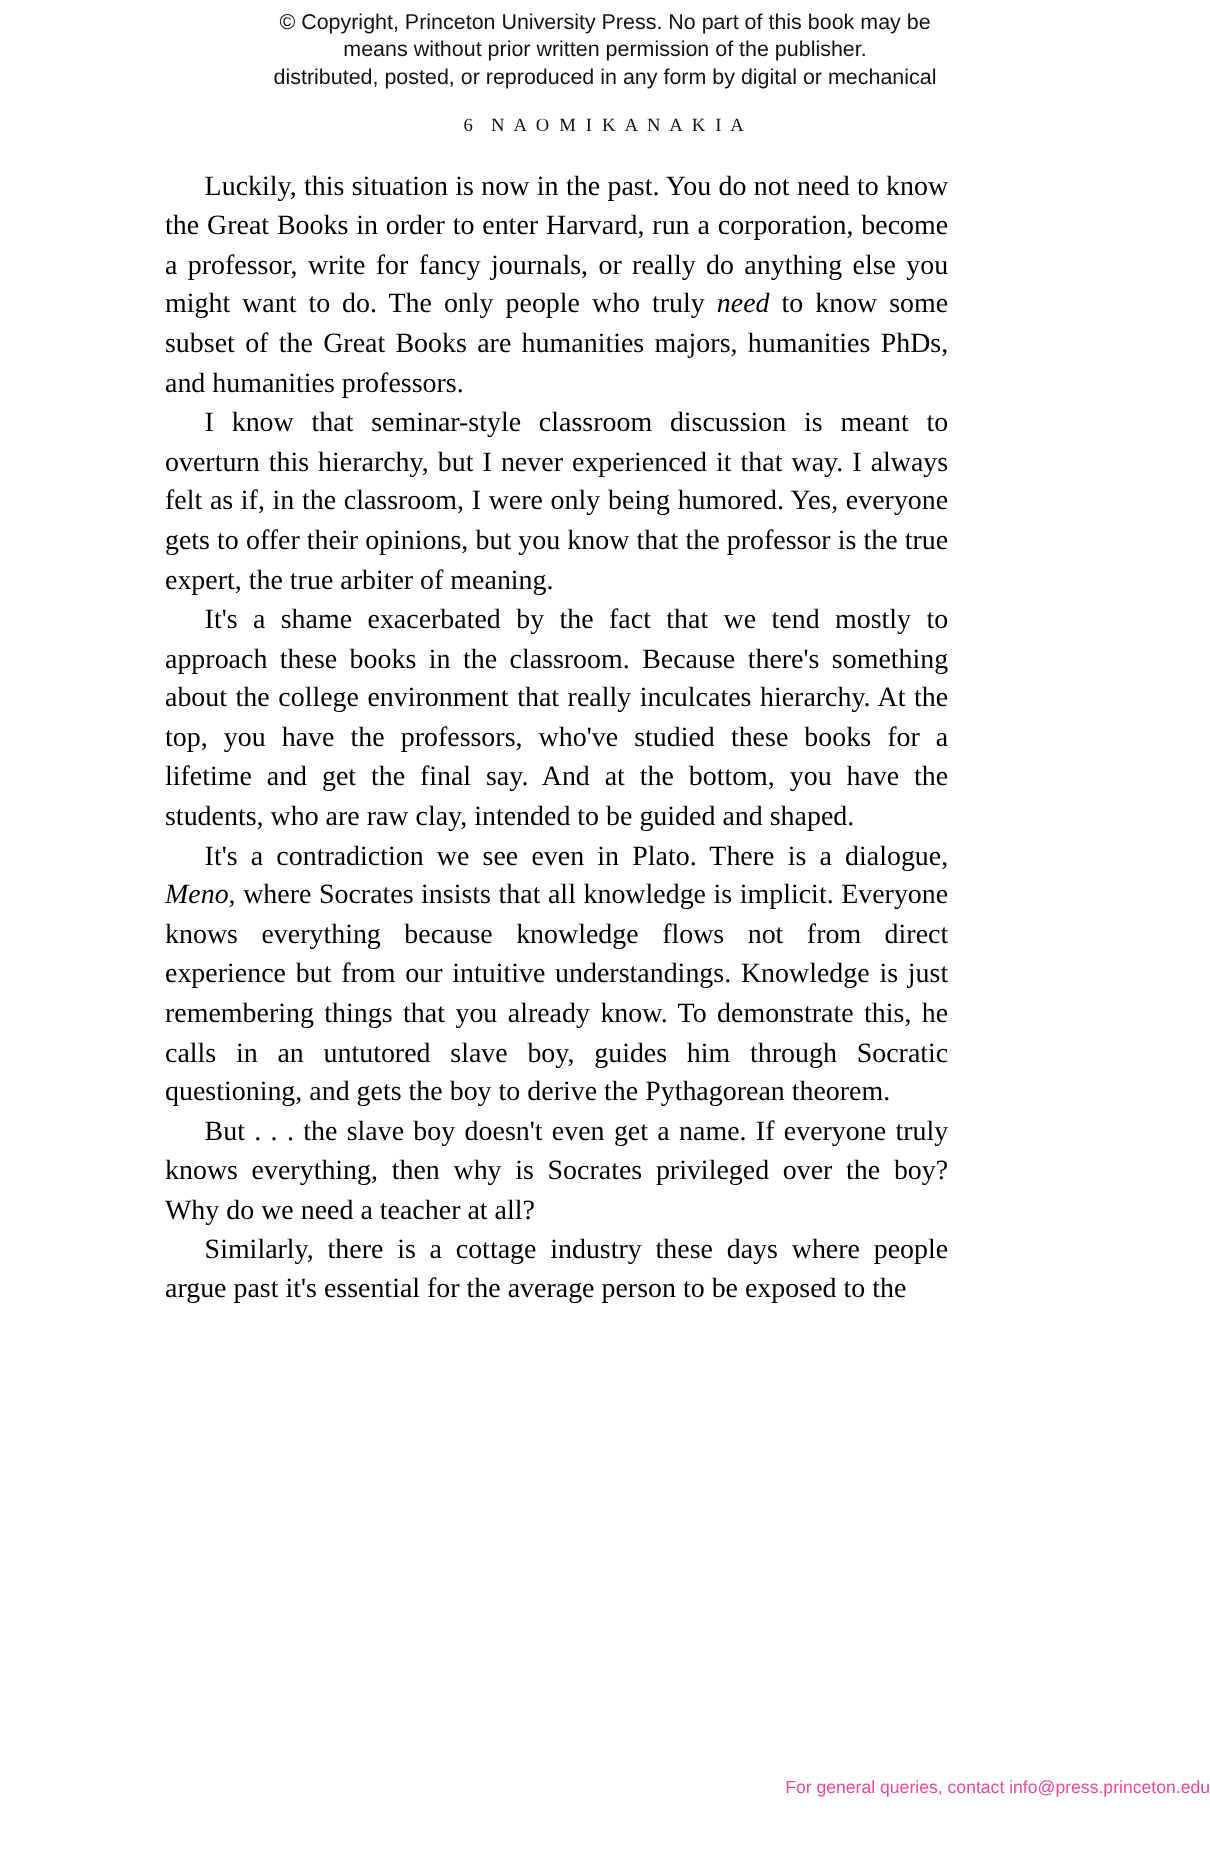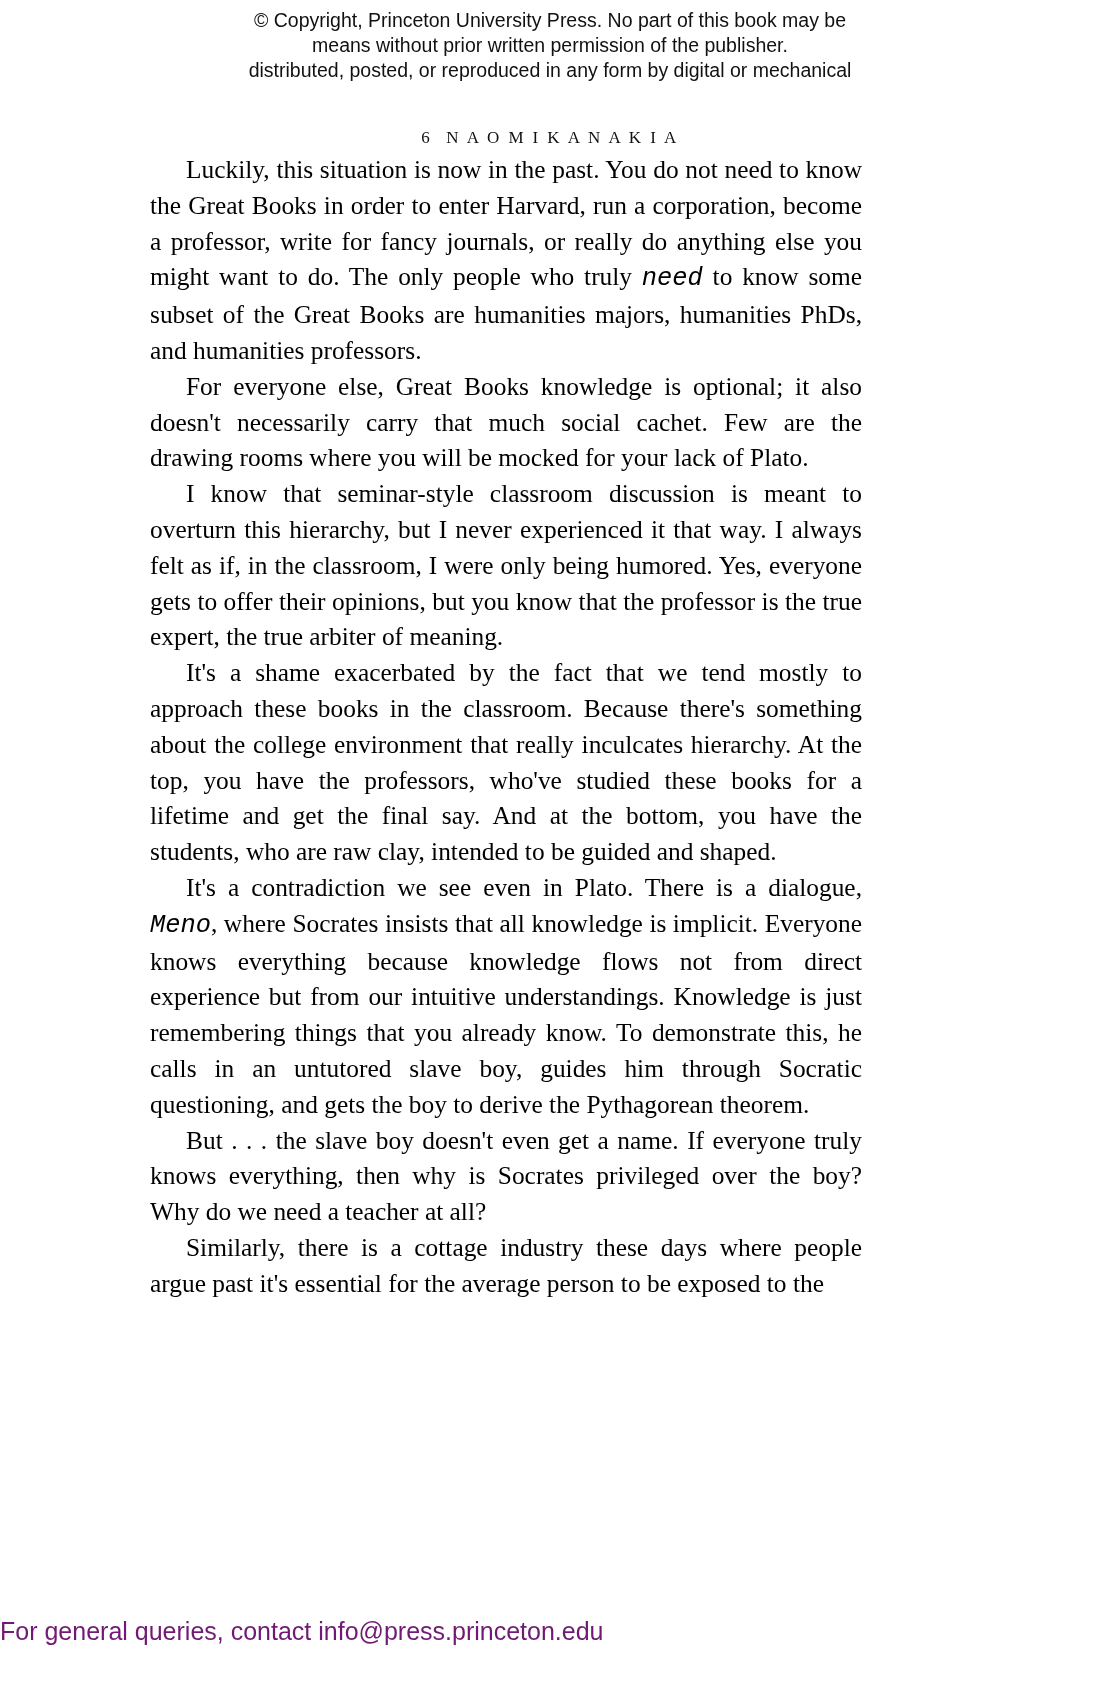--- a/index.html
+++ b/index.html
@@ -43,21 +43,20 @@
   .running-head {
     position: absolute;
     left: 0;
     top: 104px;
     width: 1100px;
     text-align: center;
     font-family: "Liberation Serif", serif;
     font-size: 17px;
     letter-spacing: 2.4px;
     color: #111111;
-    margin-top: 24px;
   }
   .running-head .folio {
     margin-right: 16px;
     letter-spacing: 0.5px;
   }
 
   .body-text {
     position: absolute;
     left: 150px;
     top: 152px;
@@ -68,53 +67,51 @@
     text-justify: inter-word;
     color: #000000;
     hyphens: manual;
   }
   .body-text p {
     margin: 0;
     text-indent: 36px;
   }
   .body-text em {
     font-style: italic;
-    font-family: Liberation Mono, monospace;
   }
 
   .footer-note {
     position: absolute;
     left: 0;
     top: 1617px;
     width: 1100px;
-    text-align: left;
+    text-align: right;
     font-family: "Liberation Sans", sans-serif;
-    font-size: 25px;
-    color: #701a75;
+    font-size: 16px;
+    color: #ec4899;
   }
 </style>
 </head>
 <body>
 
 <div class="page">
 
   <div class="copyright-notice">
     <span class="cline">© Copyright, Princeton University Press. No part of this book may be</span>
     <span class="cline">means without prior written permission of the publisher.</span>
     <span class="cline">distributed, posted, or reproduced in any form by digital or mechanical</span>
   </div>
 
   <div class="running-head">
     <span class="folio">6</span><span class="author">N A O M I   K A N A K I A</span>
   </div>
 
   <div class="body-text">
     <p><span>Luckily, this situation is now in the past. You do not need to know the Great Books in order to enter Harvard, run a corpora­tion, become a professor, write for fancy journals, or really do anything else you might want to do. The only people who truly </span><em>need</em><span> to know some subset of the Great Books are humanities majors, humanities PhDs, and humanities professors.</span></p>
 
-    <p>For everyone else, Great Books knowledge is optional; it also doesn't necessarily carry that much social cachet. Few are the drawing rooms where you will be mocked for your lack of Plato.</p>
 
 
     <p>I know that seminar-style classroom discussion is meant to overturn this hierarchy, but I never experienced it that way. I always felt as if, in the classroom, I were only being humored. Yes, everyone gets to offer their opinions, but you know that the professor is the true expert, the true arbiter of meaning.</p>
 
     <p>It's a shame exacerbated by the fact that we tend mostly to approach these books in the classroom. Because there's something about the college environment that really inculcates hierarchy. At the top, you have the professors, who've studied these books for a lifetime and get the final say. And at the bottom, you have the students, who are raw clay, intended to be guided and shaped.</p>
 
     <p><span>It's a contradiction we see even in Plato. There is a dialogue, </span><em>Meno</em><span>, where Socrates insists that all knowledge is implicit. Every­one knows everything because knowledge flows not from direct experience but from our intuitive understandings. Knowledge is just remembering things that you already know. To demonstrate this, he calls in an untutored slave boy, guides him through Socratic questioning, and gets the boy to derive the Pythagorean theorem.</span></p>
 
     <p>But . . . the slave boy doesn't even get a name. If everyone truly knows everything, then why is Socrates privileged over the boy? Why do we need a teacher at all?</p>
 

